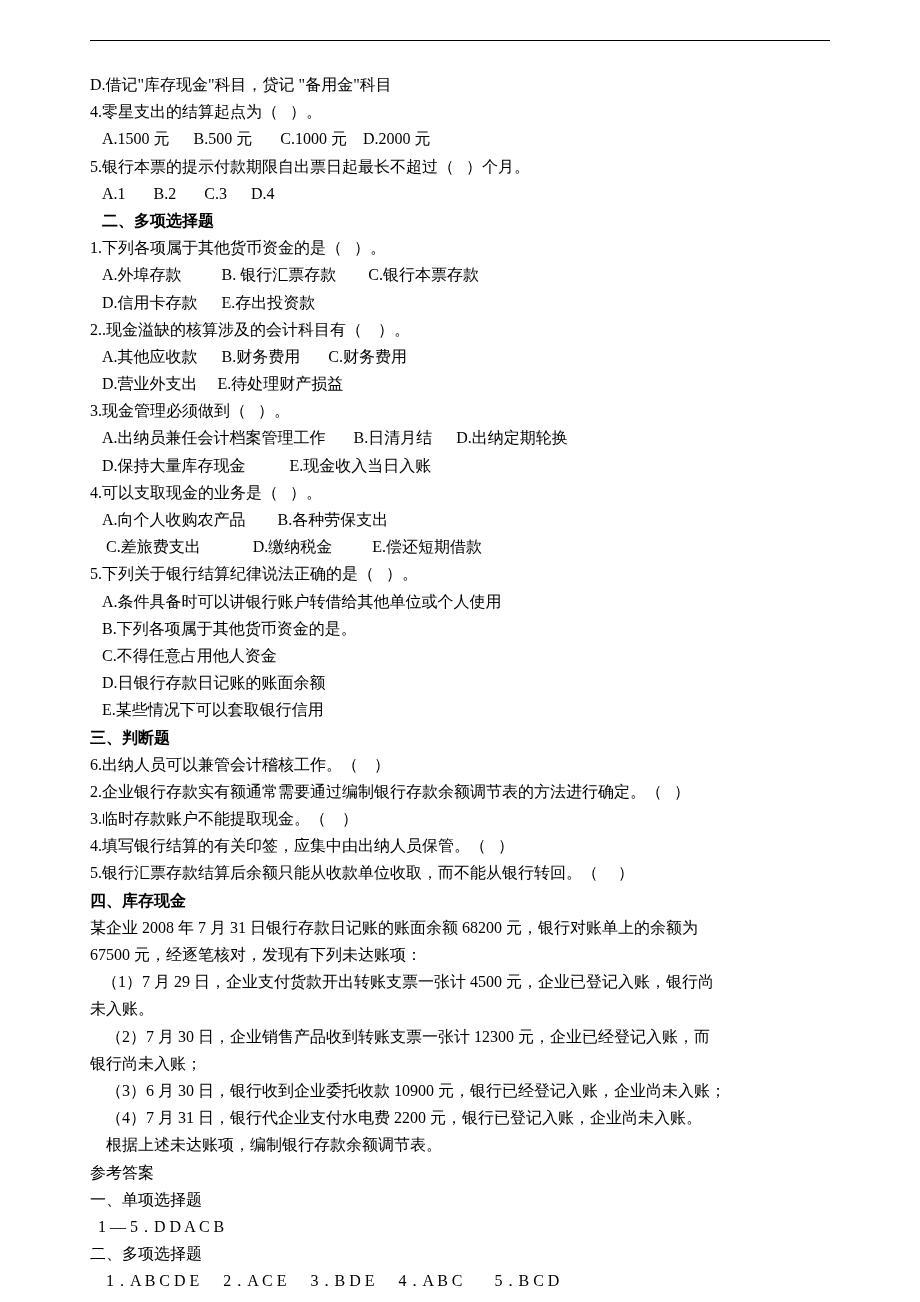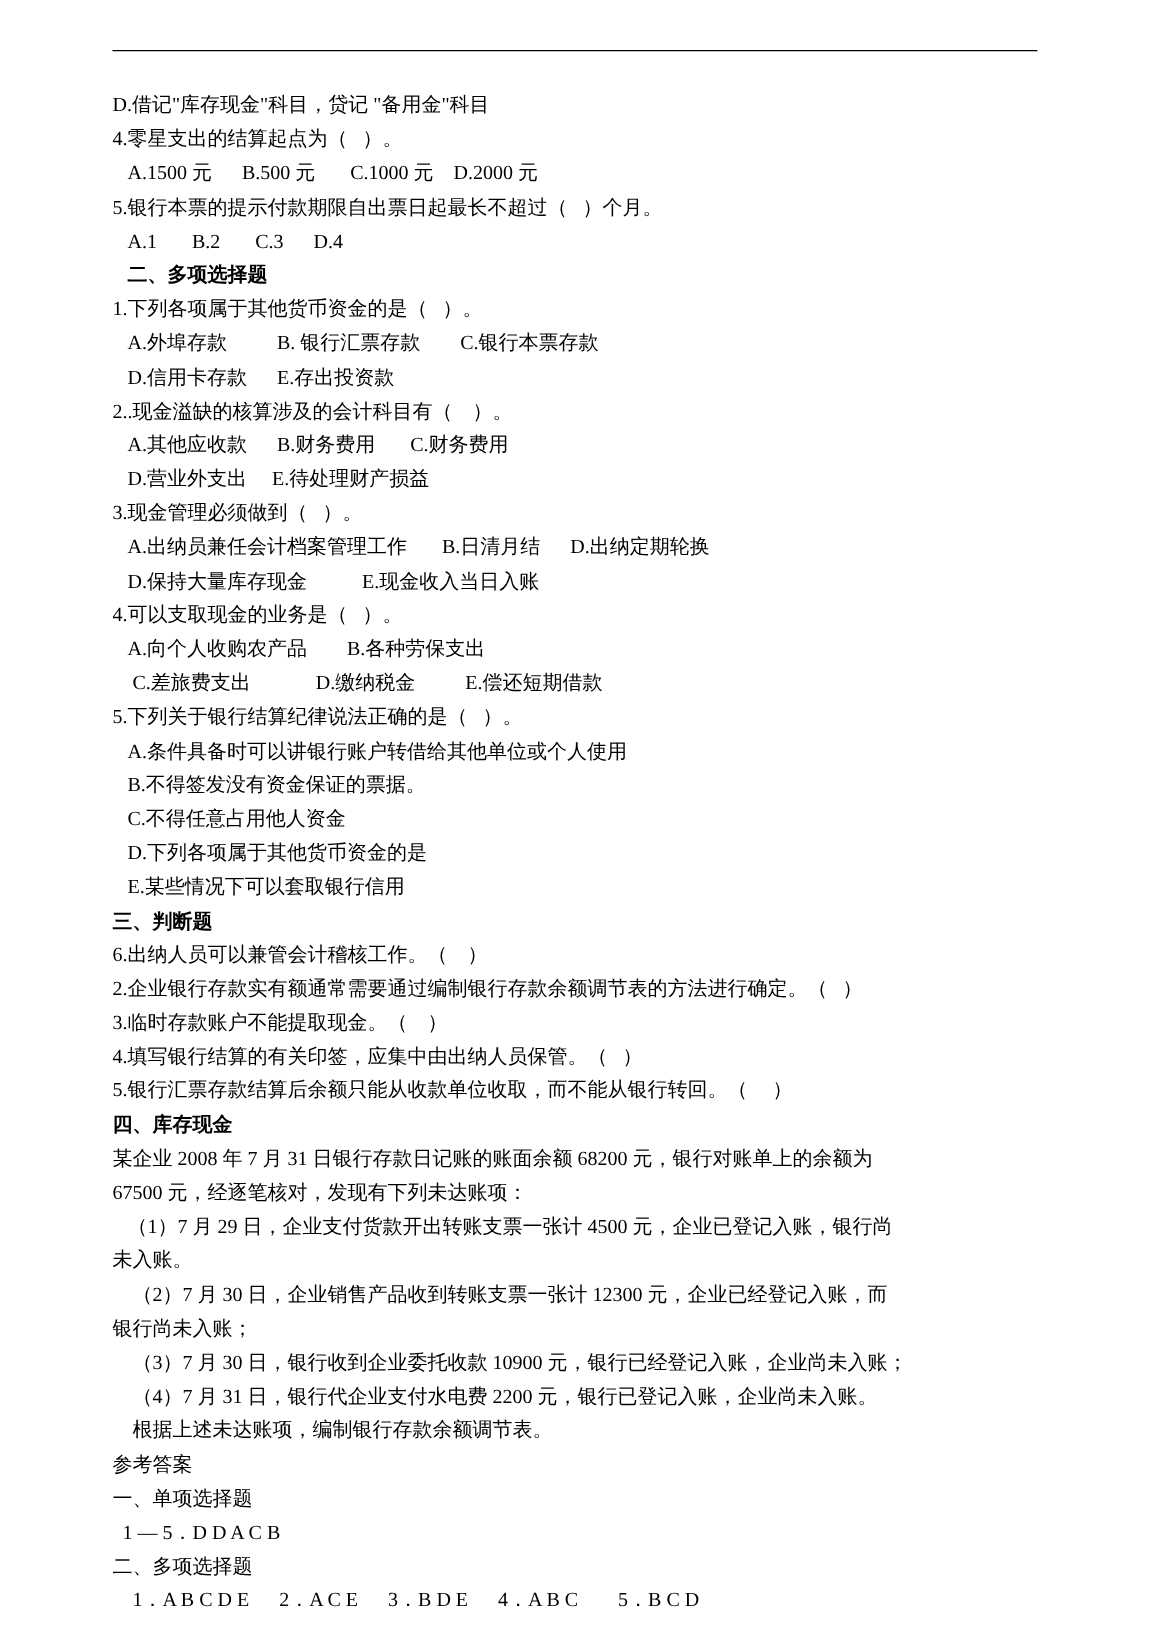--- a/index.html
+++ b/index.html
@@ -40,40 +40,40 @@
 <div class="line">   A.其他应收款      B.财务费用       C.财务费用</div>
 <div class="line">   D.营业外支出     E.待处理财产损益</div>
 <div class="line">3.现金管理必须做到（   ）。</div>
 <div class="line">   A.出纳员兼任会计档案管理工作       B.日清月结      D.出纳定期轮换</div>
 <div class="line">   D.保持大量库存现金           E.现金收入当日入账</div>
 <div class="line">4.可以支取现金的业务是（   ）。</div>
 <div class="line">   A.向个人收购农产品        B.各种劳保支出</div>
 <div class="line">    C.差旅费支出             D.缴纳税金          E.偿还短期借款</div>
 <div class="line">5.下列关于银行结算纪律说法正确的是（   ）。</div>
 <div class="line">   A.条件具备时可以讲银行账户转借给其他单位或个人使用</div>
-<div class="line">   B.不得签发没有资金保证的票据。</div>
+<div class="line">   B.下列各项属于其他货币资金的是。</div>
 <div class="line">   C.不得任意占用他人资金</div>
-<div class="line">   D.下列各项属于其他货币资金的是</div>
+<div class="line">   D.日银行存款日记账的账面余额</div>
 <div class="line">   E.某些情况下可以套取银行信用</div>
 
 <div class="line section-title">三、判断题</div>
 <div class="line">6.出纳人员可以兼管会计稽核工作。（    ）</div>
 <div class="line">2.企业银行存款实有额通常需要通过编制银行存款余额调节表的方法进行确定。（   ）</div>
 <div class="line">3.临时存款账户不能提取现金。（    ）</div>
 <div class="line">4.填写银行结算的有关印签，应集中由出纳人员保管。（   ）</div>
 <div class="line">5.银行汇票存款结算后余额只能从收款单位收取，而不能从银行转回。（     ）</div>
 
 <div class="line section-title">四、库存现金</div>
 <div class="line">某企业 2008 年 7 月 31 日银行存款日记账的账面余额 68200 元，银行对账单上的余额为</div>
 <div class="line">67500 元，经逐笔核对，发现有下列未达账项：</div>
 <div class="line">   （1）7 月 29 日，企业支付货款开出转账支票一张计 4500 元，企业已登记入账，银行尚</div>
 <div class="line">未入账。</div>
 <div class="line">    （2）7 月 30 日，企业销售产品收到转账支票一张计 12300 元，企业已经登记入账，而</div>
 <div class="line">银行尚未入账；</div>
-<div class="line">    （3）7 月 30 日，银行收到企业委托收款 10900 元，银行已经登记入账，企业尚未入账；</div>
+<div class="line">    （3）6 月 30 日，银行收到企业委托收款 10900 元，银行已经登记入账，企业尚未入账；</div>
 <div class="line">    （4）7 月 31 日，银行代企业支付水电费 2200 元，银行已登记入账，企业尚未入账。</div>
 <div class="line">    根据上述未达账项，编制银行存款余额调节表。</div>
 
 <div class="line">参考答案</div>
 <div class="line">一、单项选择题</div>
 <div class="line">  1 — 5．D D A C B</div>
 <div class="line">二、多项选择题</div>
 <div class="line">    1．A B C D E      2．A C E      3．B D E      4．A B C        5．B C D</div>
 
 </body></html>

